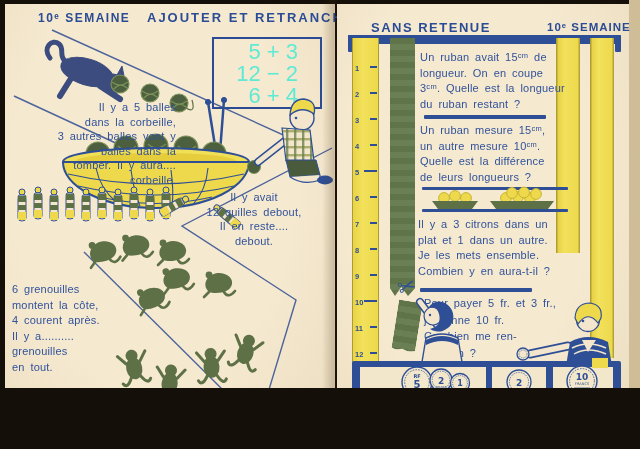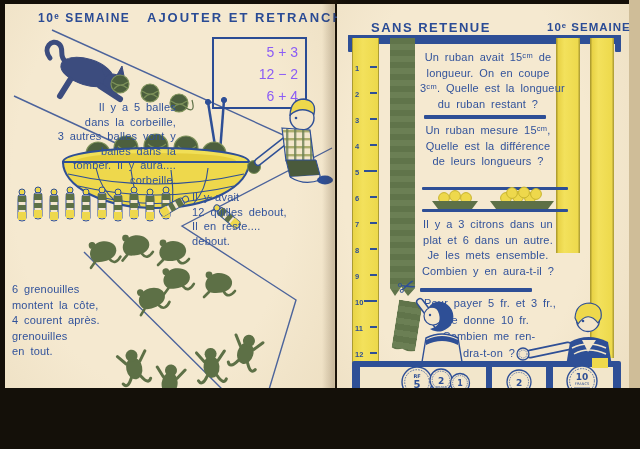--- a/index.html
+++ b/index.html
@@ -5,25 +5,25 @@
   html,body{margin:0;padding:0;background:#141009;}
   #scan{position:relative;width:640px;height:388px;overflow:hidden;background:#140f08;
         font-family:"Liberation Sans","DejaVu Sans",sans-serif;}
   .abs{position:absolute;}
   .page{background:radial-gradient(ellipse at 45% 40%, #f5e9d0 55%, #eddfc2 90%, #e6d6b6);}
   .hdr{color:#2a4b95;font-weight:bold;white-space:nowrap;}
   .ptext{color:#31529b;font-size:11px;letter-spacing:.2px;word-spacing:2.5px;}
   .ptext .tl{white-space:nowrap;}
   .lh14 .tl{line-height:14.5px;}
   .lh15 .tl{line-height:15.6px;}
-  .ctr{text-align:center;}
-  .rgt{text-align:left;}
+  .ctr{text-align:left;}
+  .rgt{text-align:center;}
   .rule{background:#2e4f96;border-radius:1px;}
-  .mathbox{border:2px solid #2b4c94;color:#8b5cf6;font-size:14px;line-height:22px;
-           text-align:right;padding:2px 7px 0 0;}
+  .mathbox{border:2px solid #2b4c94;color:#5eead4;font-size:22px;line-height:22px;
+           text-align:right;padding:2px 22px 0 0;}
   .ribbon{box-shadow:inset 1.5px 0 0 rgba(110,100,30,.45), inset -1.5px 0 0 rgba(110,100,30,.45);}
   .ry{background:linear-gradient(90deg,#e4cd3e,#f3e15c 35%,#ecd84a);}
   .rg{background:repeating-linear-gradient(180deg,#60744a 0 6px,#6b7f54 6px 12px);
       clip-path:polygon(0 0,100% 0,100% 97%,72% 100%,45% 96.5%,20% 100%,0 97%);}
   #ruler{background:linear-gradient(90deg,#e8d344,#f3e15c 40%,#ecd84a);
          box-shadow:inset -1px 0 0 rgba(110,100,30,.5), inset 1px 0 0 rgba(110,100,30,.5);
          clip-path:polygon(0 0,100% 0,100% 98.6%,83% 100%,66% 98.4%,50% 100%,33% 98.4%,16% 100%,0 98.6%);}
   .ruler-row{height:25px;display:flex;align-items:flex-end;justify-content:space-between;padding:0 2px 1px 3px;}
   .ruler-num{color:#2e4f96;font-size:7.5px;font-weight:bold;transform:translateY(2px);}
   .tick{width:7px;height:2px;background:#2e4f96;margin-bottom:3px;}
@@ -196,20 +196,21 @@
     <div class="tl">Il y avait</div>
     <div class="tl">12 quilles debout,</div>
     <div class="tl">Il en reste....</div>
     <div class="tl">debout.</div>
   </div>
 
   <div class="abs ptext lh15" style="left:12px;top:282px;width:118px;">
     <div class="tl">6 grenouilles</div>
     <div class="tl">montent la côte,</div>
     <div class="tl">4 courent après.</div>
+    <div class="tl">Il y a..........</div>
     <div class="tl">grenouilles</div>
     <div class="tl">en tout.</div>
   </div>
 
   <div class="abs spine" style="left:322px;top:0;width:26px;height:449px;"></div>
 
   <div class="abs page" style="left:337px;top:4px;width:292px;height:440px;"></div>
   <div class="abs" style="left:629px;top:0;width:11px;height:449px;background:#cfbd98;"></div>
 
   <div class="abs hdr" style="left:371px;top:20px;font-size:13px;letter-spacing:1.5px;">SANS RETENUE</div>
@@ -294,20 +295,21 @@
     <div class="tl">Un ruban avait 15ᶜᵐ de</div>
     <div class="tl">longueur. On en coupe</div>
     <div class="tl">3ᶜᵐ. Quelle est la longueur</div>
     <div class="tl">du ruban restant ?</div>
   </div>
 
   <div class="abs rule" style="left:424px;top:115px;width:122px;height:4px;"></div>
 
   <div class="abs ptext lh15 ctr" style="left:420px;top:123px;width:136px;">
     <div class="tl">Un ruban mesure 15ᶜᵐ,</div>
+    <div class="tl">un autre mesure 10ᶜᵐ.</div>
     <div class="tl">Quelle est la différence</div>
     <div class="tl">de leurs longueurs ?</div>
   </div>
 
   <div class="abs rule" style="left:422px;top:187px;width:146px;height:3px;"></div>
 
   <svg class="abs" style="left:426px;top:189px;" width="142" height="22" viewBox="0 0 142 22">
     <g stroke="#c9b52e" stroke-width="1" fill="#eed84c">
       <circle cx="18" cy="9" r="5.4"></circle>
         <circle cx="29" cy="7" r="5.4"></circle>
@@ -319,21 +321,21 @@
         <circle cx="98" cy="3.5" r="5.4"></circle>
         <circle cx="110" cy="5" r="5.4"></circle>
     </g>
     <path d="M6,12 L52,12 L46,20 L12,20 Z" fill="#5d7046"></path>
     <path d="M64,12 L128,12 L122,20 L70,20 Z" fill="#5d7046"></path>
   </svg>
   <div class="abs rule" style="left:422px;top:209px;width:146px;height:3px;"></div>
 
   <div class="abs ptext lh15 ctr" style="left:418px;top:217px;width:140px;">
     <div class="tl">Il y a 3 citrons dans un</div>
-    <div class="tl">plat et 6 dans un autre.</div>
+    <div class="tl">plat et 1 dans un autre.</div>
     <div class="tl">Je les mets ensemble.</div>
     <div class="tl">Combien y en aura-t-il ?</div>
   </div>
 
   <div class="abs rule" style="left:420px;top:288px;width:112px;height:4px;"></div>
 
   <div class="abs ptext ctr" style="left:424px;top:295px;width:130px;">
     <div class="tl" style="line-height:16.5px">Pour payer 5 fr. et 3 fr.,</div>
     <div class="tl" style="line-height:16.5px">je donne 10 fr.</div>
     <div class="tl" style="line-height:16.5px">Combien me ren-</div>

